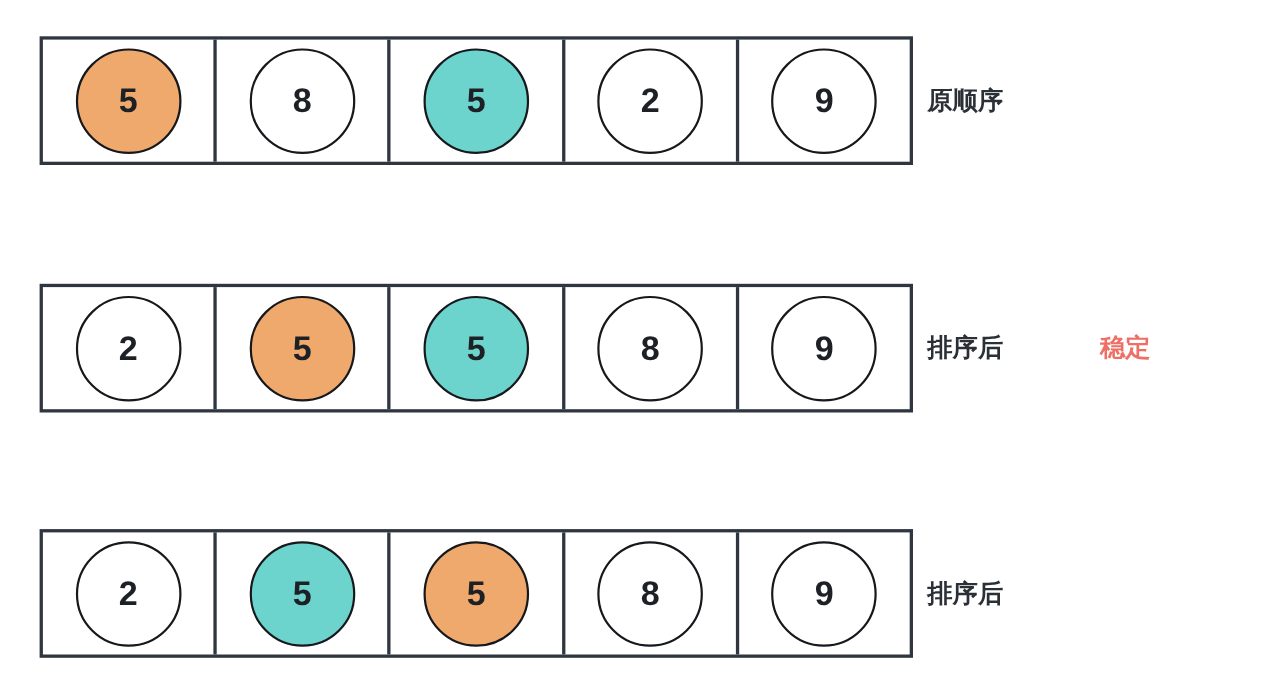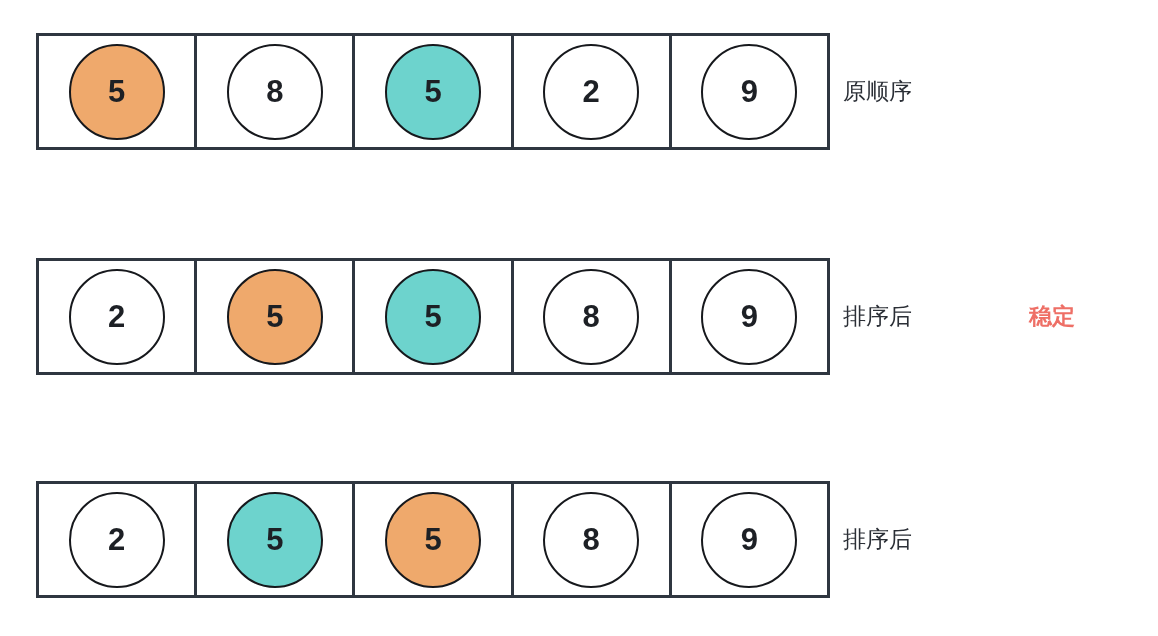--- a/index.html
+++ b/index.html
@@ -79,36 +79,35 @@
 
   
   .row-label {
     position: absolute;
     left: 843px;
     top: 0;
     height: 117px;
     display: flex;
     align-items: center;
     font-size: 23px;
-    font-weight: normal;
+    font-weight: bold;
     color: #2b2f36;
     white-space: nowrap;
   }
   .stability-label {
     position: absolute;
     left: 1000px;
     top: 0;
     height: 117px;
     display: flex;
     align-items: center;
     font-size: 23px;
     font-weight: bold;
     color: #ee6f66;
     white-space: nowrap;
-    margin-left: 29px;
   }
 </style>
 </head>
 <body>
 
 <div class="diagram">
 
   <div class="row row-1">
     <div class="array-strip">
       <div class="cell">

